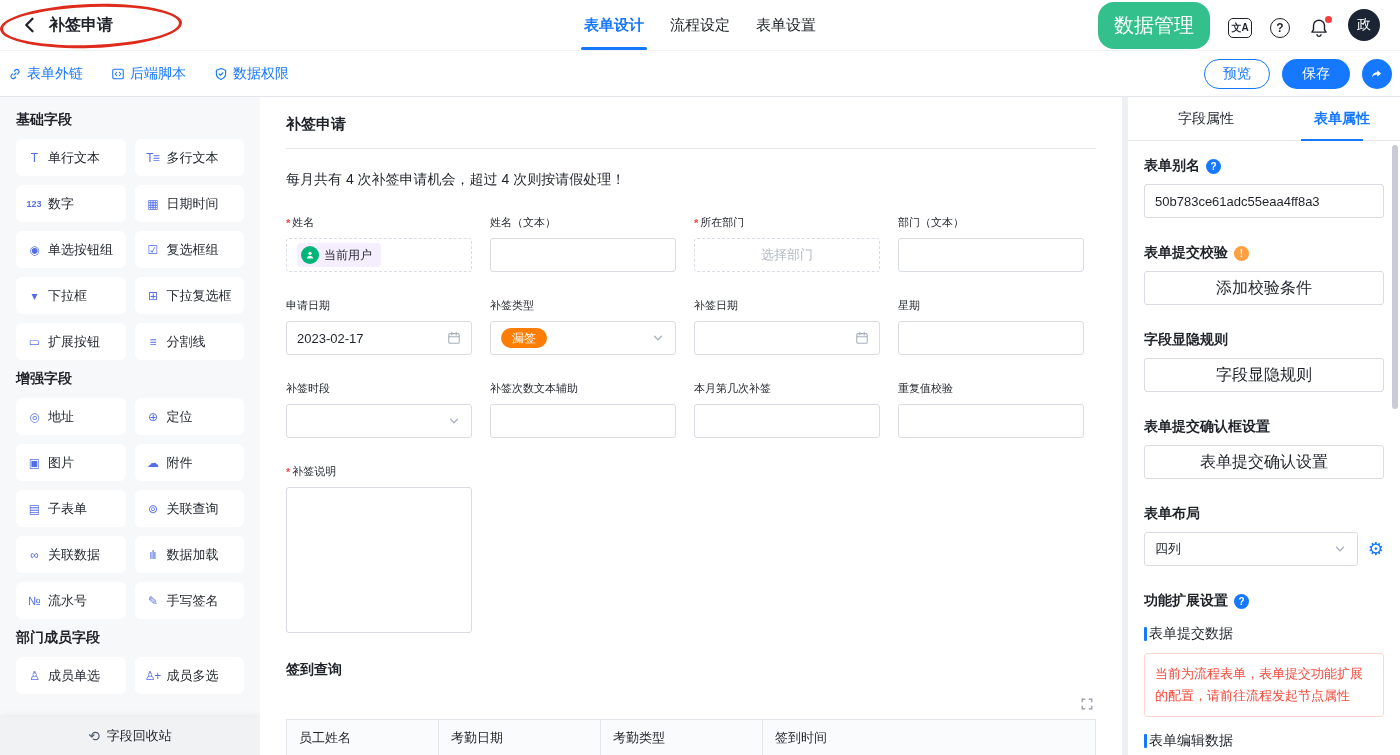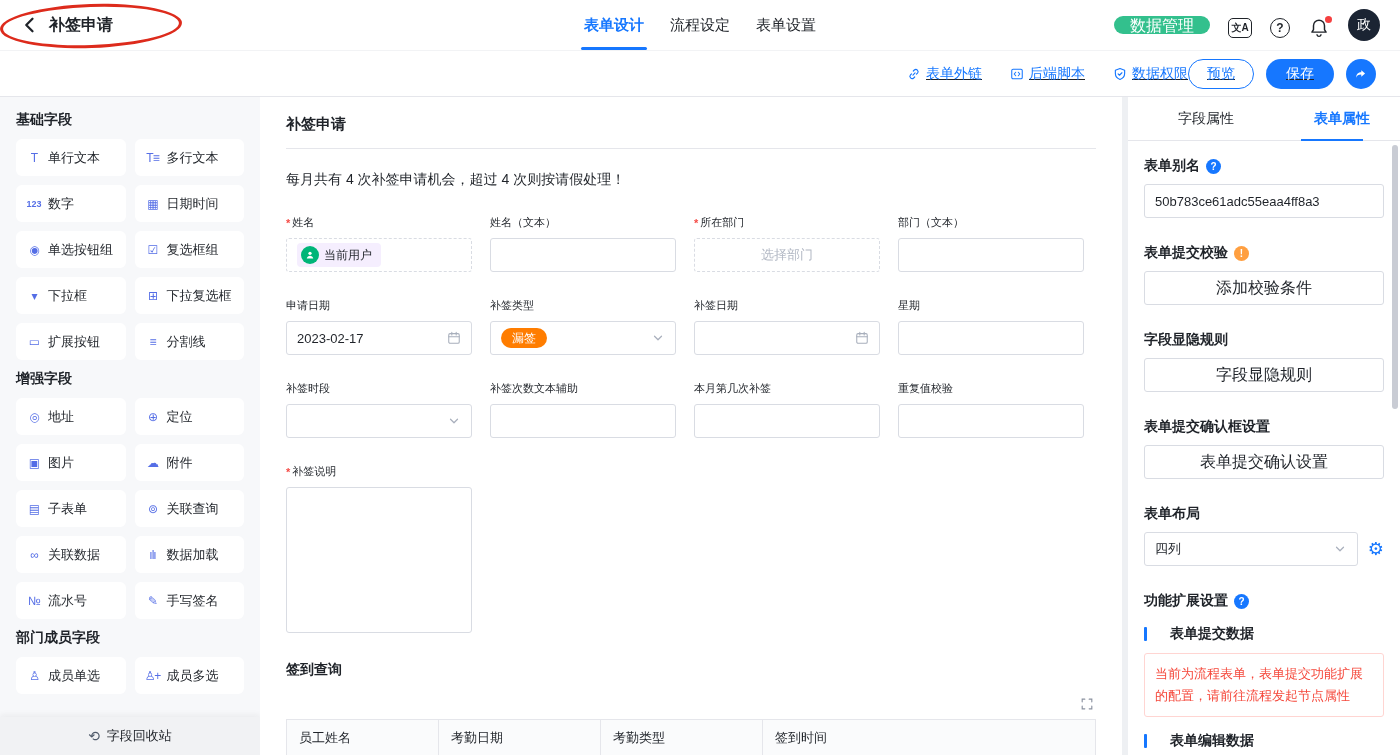--- a/index.html
+++ b/index.html
@@ -18,35 +18,35 @@
   .tb-left{display:flex;align-items:center;gap:9px;position:relative;}
   .back-btn{width:20px;height:20px;color:#1f2329;cursor:pointer;display:flex;align-items:center;}
   .tb-title{font-size:16px;font-weight:600;}
   .annotation{position:absolute;left:-20px;top:-11px;width:182px;height:44px;border:3px solid #dd2b1c;
               border-radius:50%;transform:rotate(-2deg);pointer-events:none;}
   .tb-tabs{position:absolute;left:50%;transform:translateX(-50%);top:0;height:50px;display:flex;gap:20px;}
   .tb-tab{display:flex;align-items:center;font-size:15px;cursor:pointer;position:relative;padding:0 3px;}
   .tb-tab.active{color:var(--blue);font-weight:600;}
   .tb-tab.active::after{content:"";position:absolute;left:0;right:0;bottom:0;height:3px;background:var(--blue);border-radius:2px;}
   .tb-right{display:flex;align-items:center;gap:18px;}
-  .pill-green{background:var(--green);border:none;color:#fff;font-size:16px;height:18px;padding:0 16px;
+  .pill-green{background:var(--green);border:none;color:#fff;font-size:20px;height:47px;padding:0 16px;
               border-radius:16px;cursor:pointer;font-family:inherit;}
   .tb-ic{cursor:pointer;display:flex;align-items:center;justify-content:center;color:#1f2329;margin-top:6px;}
   .translate-box{min-width:24px;height:20px;border:1.6px solid #1f2329;border-radius:5px;
                  font-size:10px;font-weight:700;display:flex;align-items:center;justify-content:center;padding:0 2px;}
   .help-circle{width:20px;height:20px;border:1.6px solid #1f2329;border-radius:50%;
                font-size:12px;font-weight:700;display:flex;align-items:center;justify-content:center;}
   .bell-wrap{position:relative;}
   .bell-wrap .dot{position:absolute;top:-1px;right:-2px;width:7px;height:7px;background:#f53f3f;border-radius:50%;}
   .avatar{width:32px;height:32px;border-radius:50%;background:#1b2433;color:#fff;font-size:14px;
           display:flex;align-items:center;justify-content:center;cursor:pointer;}
 
   
   .subbar{height:47px;background:#fff;border-top:1px solid #f2f3f5;border-bottom:1px solid var(--line);
-          display:flex;align-items:center;justify-content:flex-end;padding:0 24px;position:relative;z-index:2;text-decoration:underline;}
+          display:flex;align-items:center;justify-content:space-between;padding:0 8px;position:relative;z-index:2;}
   .sb-left{display:flex;align-items:center;gap:28px;}
   .sb-link{display:flex;align-items:center;gap:5px;color:var(--blue);font-size:14px;cursor:pointer;}
   .sb-right{display:flex;align-items:center;gap:12px;}
   .btn-outline{height:30px;padding:0 18px;border:1px solid var(--blue);color:var(--blue);background:#fff;
                border-radius:16px;font-size:14px;cursor:pointer;font-family:inherit;}
   .btn-primary{height:30px;padding:0 20px;background:var(--blue);color:#fff;border:none;border-radius:16px;
                font-size:14px;cursor:pointer;font-family:inherit;}
   .btn-share{width:30px;height:30px;border-radius:50%;background:var(--blue);border:none;color:#fff;
              display:flex;align-items:center;justify-content:center;cursor:pointer;}
 
@@ -108,21 +108,21 @@
   .w-icon{width:15px;height:15px;border-radius:50%;background:#ff9f40;color:#fff;font-size:10px;
           display:flex;align-items:center;justify-content:center;font-weight:700;cursor:pointer;}
   .p-input{width:100%;height:34px;border:1px solid var(--border);border-radius:3px;padding:0 10px;
            font-size:13px;color:var(--text);font-family:inherit;}
   .p-btn{width:100%;height:34px;border:1px solid var(--border);background:#fff;border-radius:3px;
          font-size:16px;color:var(--text);cursor:pointer;font-family:inherit;}
   .p-layout{display:flex;align-items:center;gap:10px;}
   .p-select{flex:1;height:34px;border:1px solid var(--border);border-radius:3px;display:flex;align-items:center;
             justify-content:space-between;padding:15px 10px;font-size:13px;cursor:pointer;}
   .gear{color:var(--blue);font-size:18px;cursor:pointer;line-height:1;}
-  .p-sub{display:flex;align-items:center;gap:23px;margin:15px 0 10px;font-size:14px;font-weight:700;}
+  .p-sub{display:flex;align-items:center;gap:2px;margin:15px 0 10px;font-size:14px;font-weight:400;}
   .p-sub .bar{width:3px;height:14px;background:var(--blue);border-radius:1px;}
   .p-warning{border:1px solid #ffd5d2;border-radius:3px;padding:9px 10px;font-size:13px;line-height:1.7;color:#f5483b;}
   .p-warning.stub{height:9px;border-bottom:none;border-radius:3px 3px 0 0;padding:0;}
   .v-scroll{position:absolute;right:2px;top:48px;width:6px;height:264px;background:#c9ccd4;border-radius:3px;cursor:grab;}
   .ic14{width:14px;height:14px;} .ic20{width:20px;height:20px;} .ic22{width:22px;height:22px;}
 </style>
 </head>
 <body>
 
 <svg width="0" height="0" style="position:absolute" aria-hidden="true">

